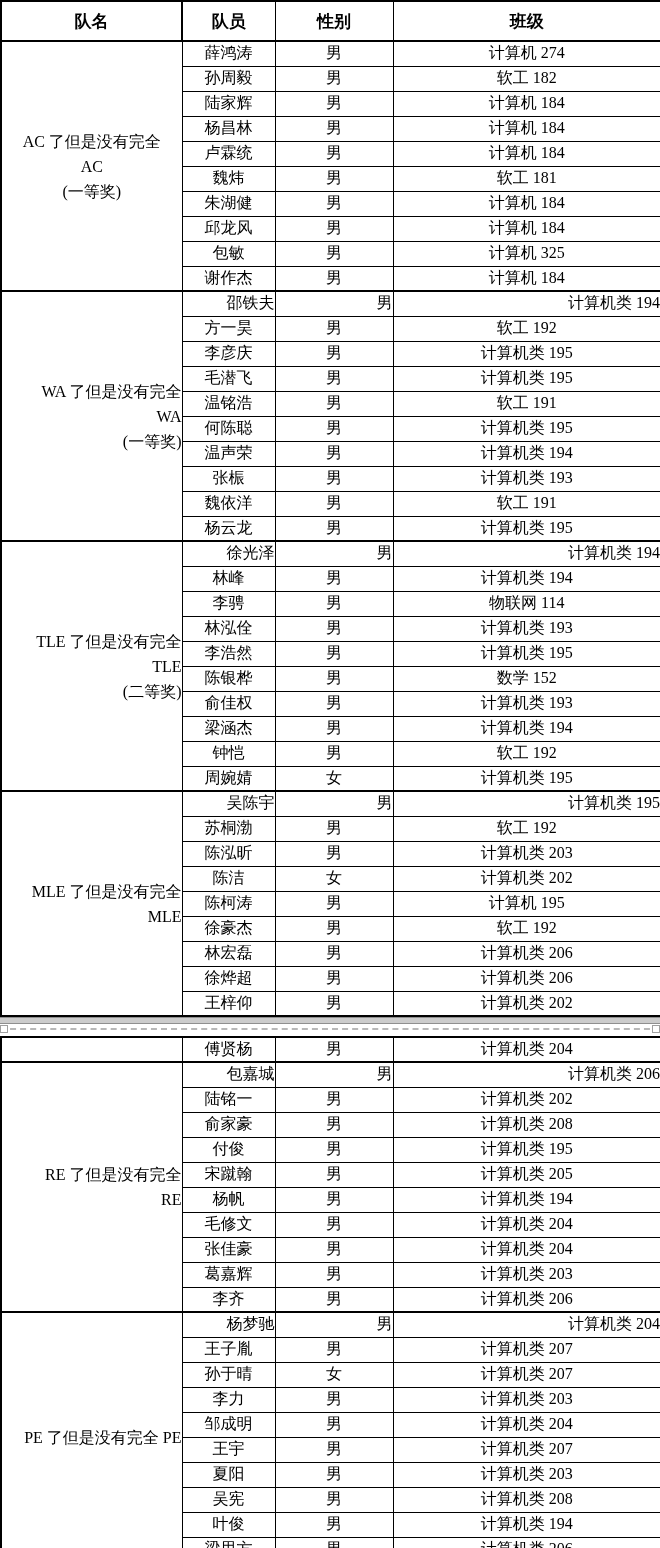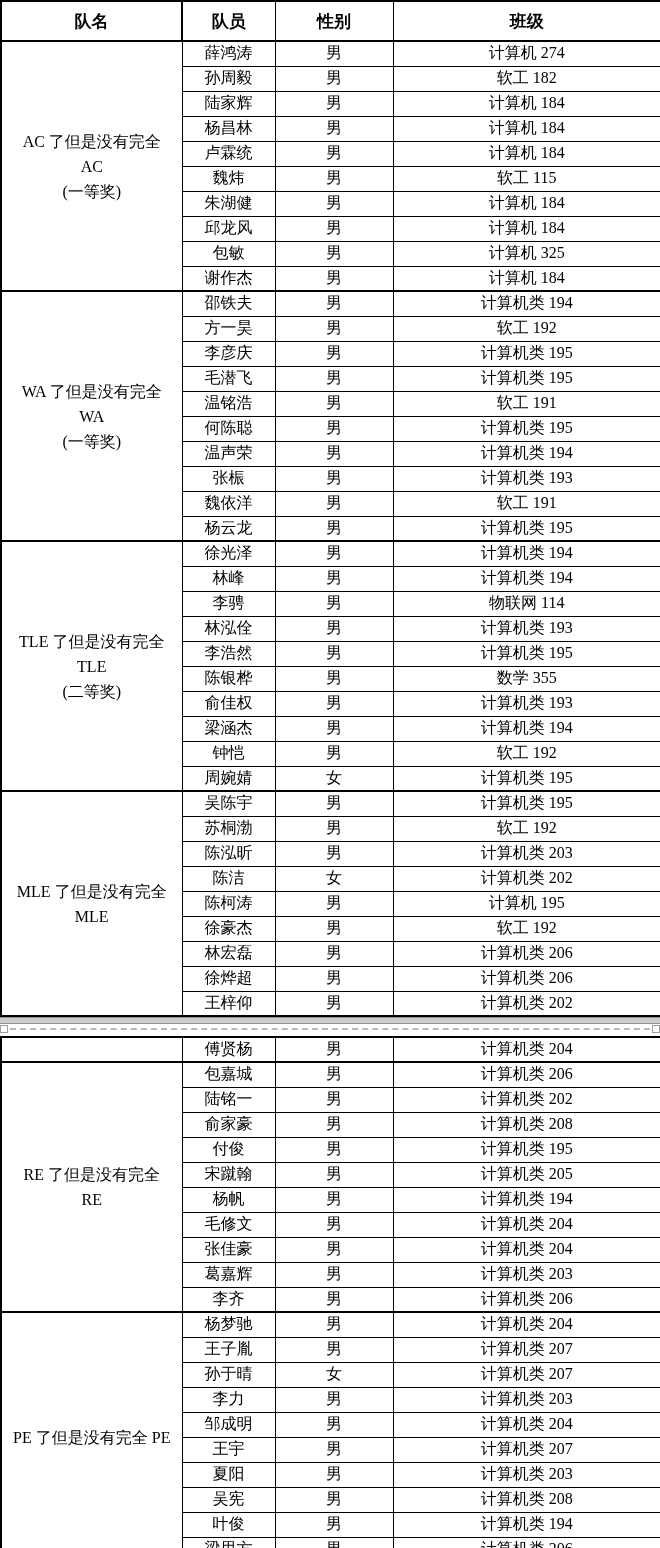--- a/index.html
+++ b/index.html
@@ -37,21 +37,21 @@
   table.roster tr { height: 25px; }
   td.team-cell {
     border-left: 2px solid #000000;
     border-right: 2px solid #000000;
     white-space: normal;
     font-size: 16px;
     line-height: 25px;
     padding: 0 4px;
     margin-top: 39px;
   }
-  tr.section-start td { border-top: 2px solid #000000; }
+  tr.section-start td { border-top: 2px solid #000000; text-align: right; }
   
   .page-break { width: 660px; height: 19px; position: relative; background: #ffffff; }
   .pb-bar {
     height: 7px; width: 660px;
     background: #cccccc;
     border-top: 1px solid #8f8f8f;
     border-bottom: 1px solid #8f8f8f;
   }
   .pb-gap { position: relative; height: 12px; width: 660px; }
   .pb-dash {
@@ -114,21 +114,21 @@
           <td>计算机 184</td>
         </tr>
         <tr>
           <td>卢霖统</td>
           <td>男</td>
           <td>计算机 184</td>
         </tr>
         <tr>
           <td>魏炜</td>
           <td>男</td>
-          <td>软工 115</td>
+          <td>软工 181</td>
         </tr>
         <tr>
           <td>朱湖健</td>
           <td>男</td>
           <td>计算机 184</td>
         </tr>
         <tr>
           <td>邱龙风</td>
           <td>男</td>
           <td>计算机 184</td>
@@ -224,21 +224,21 @@
           <td>计算机类 193</td>
         </tr>
         <tr>
           <td>李浩然</td>
           <td>男</td>
           <td>计算机类 195</td>
         </tr>
         <tr>
           <td>陈银桦</td>
           <td>男</td>
-          <td>数学 355</td>
+          <td>数学 152</td>
         </tr>
         <tr>
           <td>俞佳权</td>
           <td>男</td>
           <td>计算机类 193</td>
         </tr>
         <tr>
           <td>梁涵杰</td>
           <td>男</td>
           <td>计算机类 194</td>

